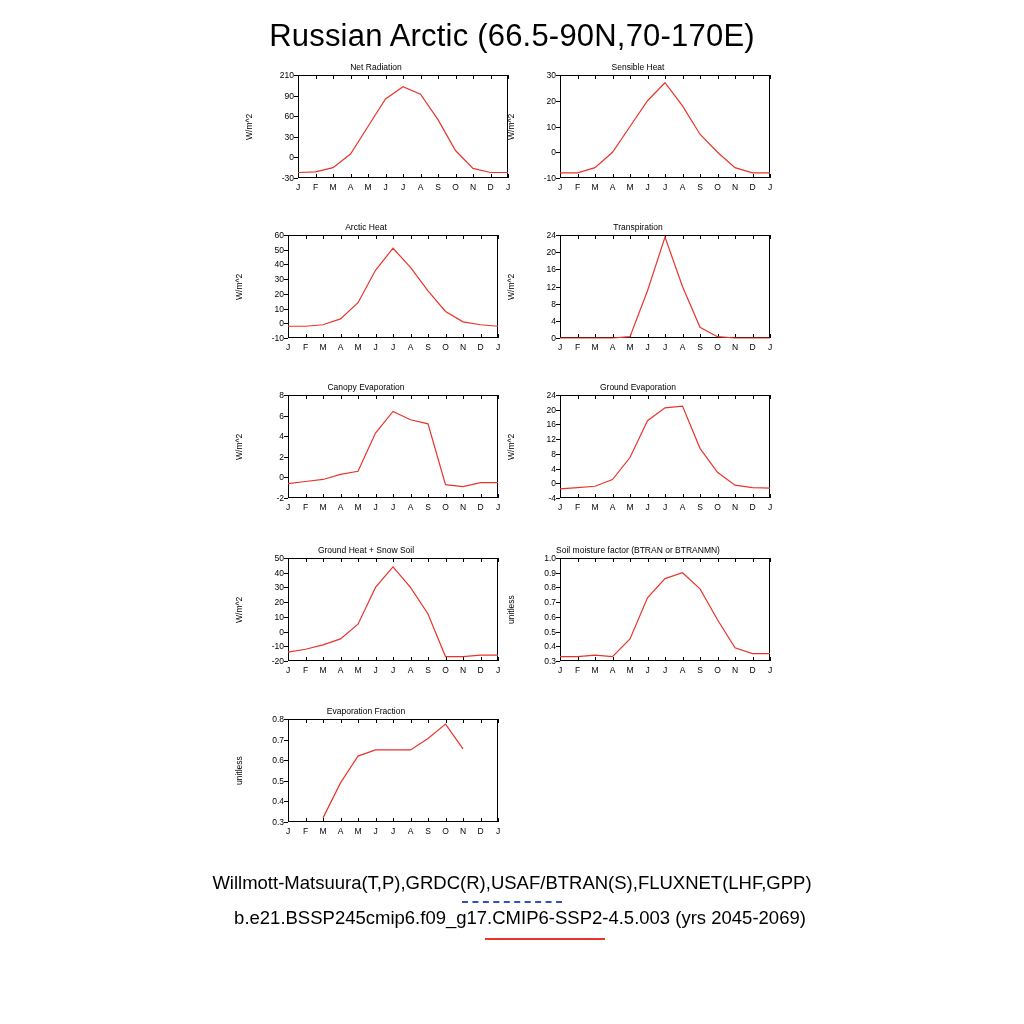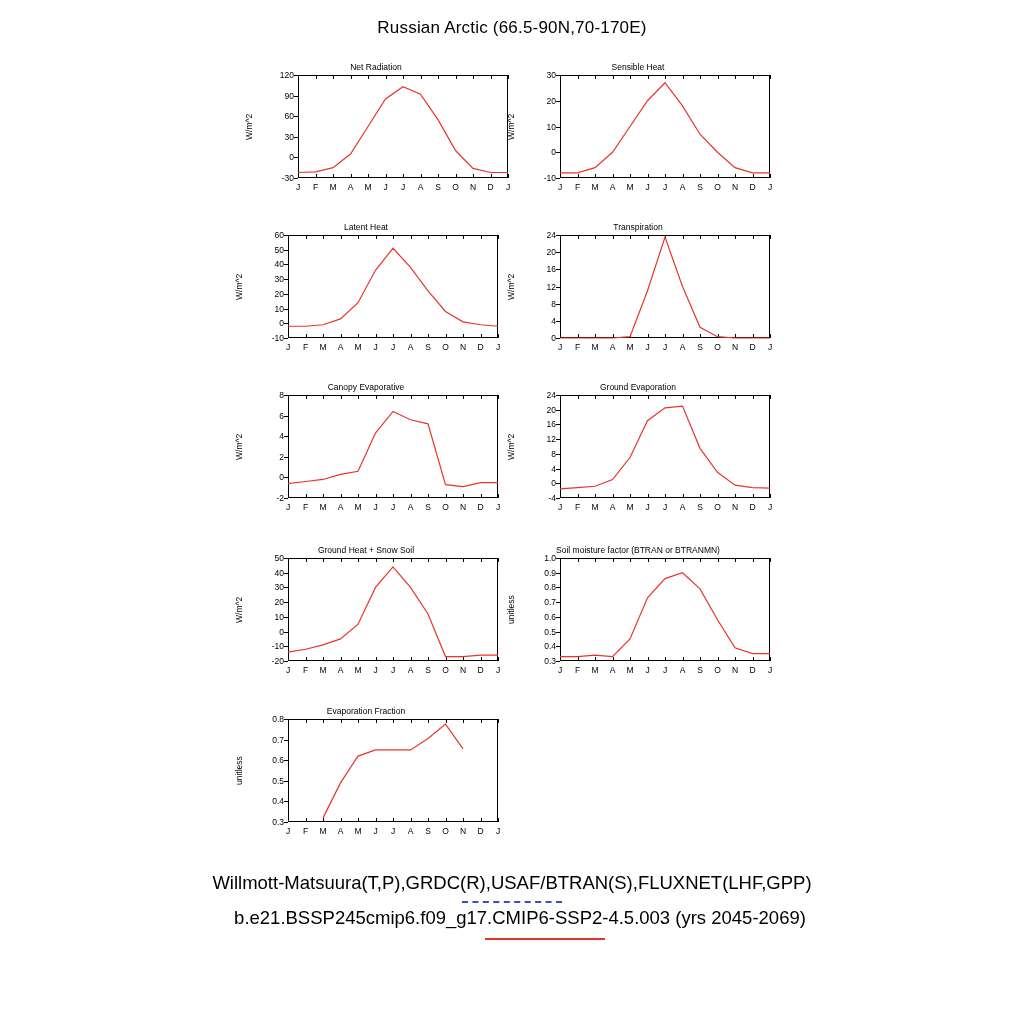--- a/index.html
+++ b/index.html
@@ -14,21 +14,21 @@
     color: #000000;
     position: relative;
     overflow: hidden;
   }
   #page-title {
     position: absolute;
     top: 18px;
     left: 0;
     width: 1024px;
     text-align: center;
-    font-size: 17px;
+    font-size: 31px;
     letter-spacing: 0.2px;
   }
   .panel {
     position: absolute;
   }
   .panel-title {
     position: absolute;
     top: 0;
     left: 0;
     width: 100%;
@@ -138,21 +138,21 @@
       <div class="tickmark" style="left: 54px; top: 74.8px; width: 4px; height: 1px;"></div>
       <div class="tickmark" style="left: 54px; top: 54.2px; width: 4px; height: 1px;"></div>
       <div class="tickmark" style="left: 54px; top: 33.6px; width: 4px; height: 1px;"></div>
       <div class="tickmark" style="left: 54px; top: 13px; width: 4px; height: 1px;"></div>
       <div class="yticks">
         <div class="ytick" style="top: 103px;">-30</div>
         <div class="ytick" style="top: 82.4px;">0</div>
         <div class="ytick" style="top: 61.8px;">30</div>
         <div class="ytick" style="top: 41.2px;">60</div>
         <div class="ytick" style="top: 20.6px;">90</div>
-        <div class="ytick" style="top: 0px;">120</div>
+        <div class="ytick" style="top: 0px;">210</div>
       </div>
       <div class="tickmark" style="left: 58px; top: 112px; width: 1px; height: 4px;"></div>
       <div class="tickmark" style="left: 58px; top: 13px; width: 1px; height: 4px;"></div>
       <div class="tickmark" style="left: 75.5px; top: 112px; width: 1px; height: 4px;"></div>
       <div class="tickmark" style="left: 75.5px; top: 13px; width: 1px; height: 4px;"></div>
       <div class="tickmark" style="left: 93px; top: 112px; width: 1px; height: 4px;"></div>
       <div class="tickmark" style="left: 93px; top: 13px; width: 1px; height: 4px;"></div>
       <div class="tickmark" style="left: 110.5px; top: 112px; width: 1px; height: 4px;"></div>
       <div class="tickmark" style="left: 110.5px; top: 13px; width: 1px; height: 4px;"></div>
       <div class="tickmark" style="left: 128px; top: 112px; width: 1px; height: 4px;"></div>
@@ -247,21 +247,21 @@
         <div class="xtick" style="left: 157.5px; top: 2px;">O</div>
         <div class="xtick" style="left: 175px; top: 2px;">N</div>
         <div class="xtick" style="left: 192.5px; top: 2px;">D</div>
         <div class="xtick" style="left: 210px; top: 2px;">J</div>
       </div>
       <svg class="series" viewBox="0 0 210 103" preserveAspectRatio="none">
         <path d="M 0.00 97.85 L 17.50 97.85 L 35.00 92.70 L 52.50 77.25 L 70.00 51.50 L 87.50 25.75 L 105.00 7.72 L 122.50 30.90 L 140.00 59.23 L 157.50 77.25 L 175.00 92.70 L 192.50 97.85 L 210.00 97.85" fill="none" stroke="#e8352b" stroke-width="1.2" vector-effect="non-scaling-stroke"></path>
       </svg>
     </div>
     <div class="panel" style="left: 230px; top: 222px; width: 272px; height: 135px;">
-      <div class="panel-title">Latent Heat</div>
+      <div class="panel-title">Arctic Heat</div>
       <div class="ylabel">W/m^2</div>
       <div class="plotbox"></div>
       <div class="tickmark" style="left: 54px; top: 116px; width: 4px; height: 1px;"></div>
       <div class="tickmark" style="left: 54px; top: 101.286px; width: 4px; height: 1px;"></div>
       <div class="tickmark" style="left: 54px; top: 86.5714px; width: 4px; height: 1px;"></div>
       <div class="tickmark" style="left: 54px; top: 71.8571px; width: 4px; height: 1px;"></div>
       <div class="tickmark" style="left: 54px; top: 57.1429px; width: 4px; height: 1px;"></div>
       <div class="tickmark" style="left: 54px; top: 42.4286px; width: 4px; height: 1px;"></div>
       <div class="tickmark" style="left: 54px; top: 27.7143px; width: 4px; height: 1px;"></div>
       <div class="tickmark" style="left: 54px; top: 13px; width: 4px; height: 1px;"></div>
@@ -379,21 +379,21 @@
         <div class="xtick" style="left: 157.5px; top: 2px;">O</div>
         <div class="xtick" style="left: 175px; top: 2px;">N</div>
         <div class="xtick" style="left: 192.5px; top: 2px;">D</div>
         <div class="xtick" style="left: 210px; top: 2px;">J</div>
       </div>
       <svg class="series" viewBox="0 0 210 103" preserveAspectRatio="none">
         <path d="M 0.00 103.00 L 17.50 103.00 L 35.00 103.00 L 52.50 103.00 L 70.00 101.71 L 87.50 55.79 L 105.00 2.15 L 122.50 51.50 L 140.00 92.27 L 157.50 101.71 L 175.00 103.00 L 192.50 103.00 L 210.00 103.00" fill="none" stroke="#e8352b" stroke-width="1.2" vector-effect="non-scaling-stroke"></path>
       </svg>
     </div>
     <div class="panel" style="left: 230px; top: 382px; width: 272px; height: 135px;">
-      <div class="panel-title">Canopy Evaporative</div>
+      <div class="panel-title">Canopy Evaporation</div>
       <div class="ylabel">W/m^2</div>
       <div class="plotbox"></div>
       <div class="tickmark" style="left: 54px; top: 116px; width: 4px; height: 1px;"></div>
       <div class="tickmark" style="left: 54px; top: 95.4px; width: 4px; height: 1px;"></div>
       <div class="tickmark" style="left: 54px; top: 74.8px; width: 4px; height: 1px;"></div>
       <div class="tickmark" style="left: 54px; top: 54.2px; width: 4px; height: 1px;"></div>
       <div class="tickmark" style="left: 54px; top: 33.6px; width: 4px; height: 1px;"></div>
       <div class="tickmark" style="left: 54px; top: 13px; width: 4px; height: 1px;"></div>
       <div class="yticks">
         <div class="ytick" style="top: 103px;">-2</div>

